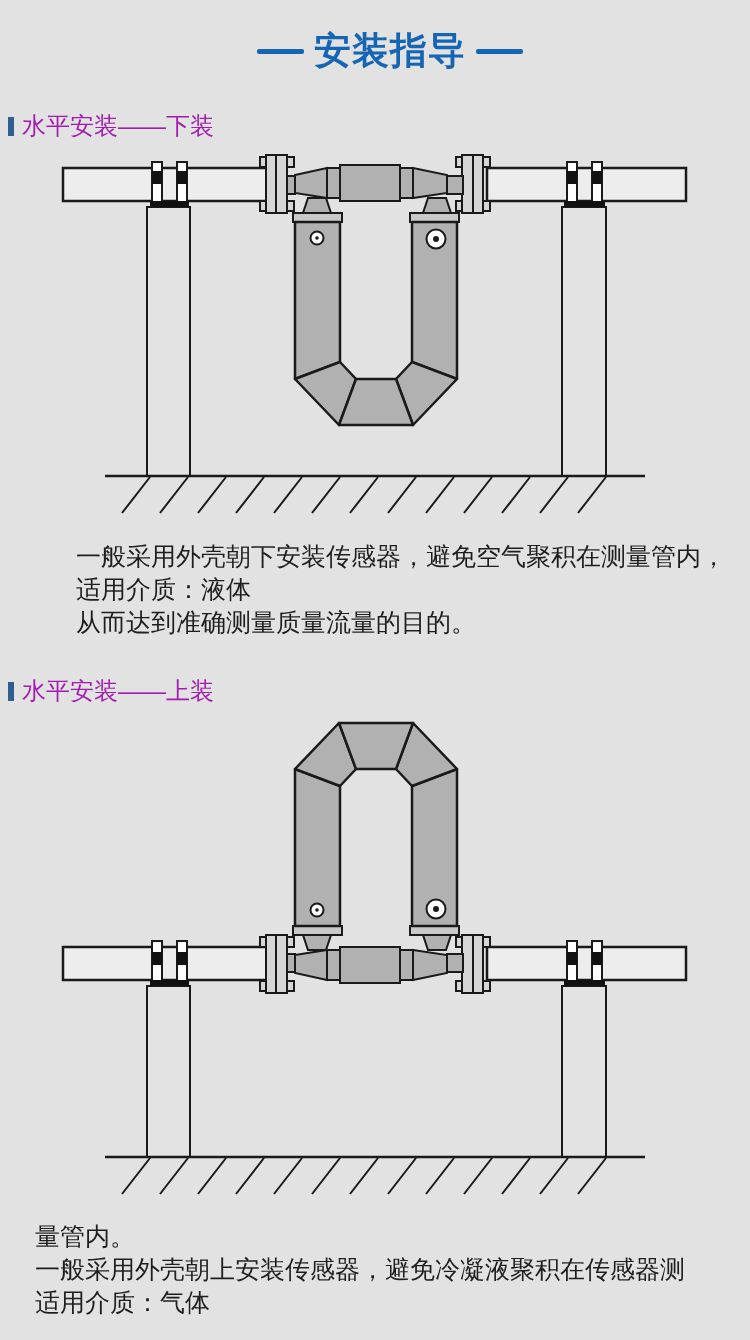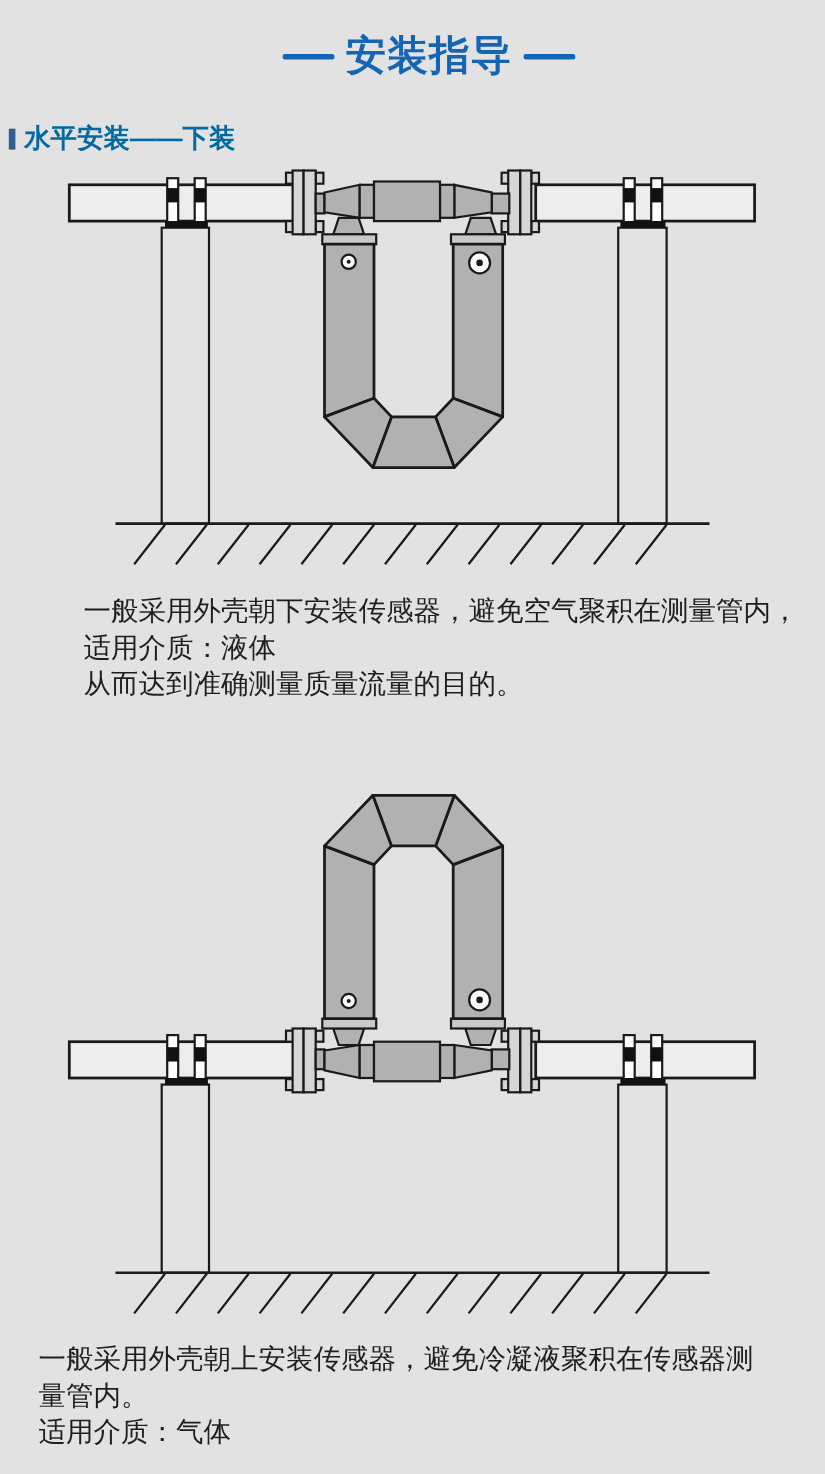--- a/index.html
+++ b/index.html
@@ -15,21 +15,21 @@
   }
   .title-row h1{
     margin:0; font-size:37px; font-weight:bold; color:#1565b5; letter-spacing:1px;
   }
   .title-dash{ width:47px; height:5px; background:#1565b5; border-radius:2px; }
   
   .sec-heading{
     position:absolute; left:8px; display:flex; align-items:center; gap:8px;
   }
   .sec-heading .bar{ width:6px; height:19px; background:#2e5f90; }
-  .sec-heading .txt{ font-size:24px; font-weight:bold; color:#0369a1; }
+  .sec-heading .txt{ font-size:24px; font-weight:normal; color:#a21caf; }
   #heading1{ top:110px; }
   #heading2{ top:675px; }
   
   .para{ position:absolute; left:35px; width:690px; color:#1e1e1e;
          font-size:25px; line-height:33px; }
   #para1{ top:540px;margin-left:41px; }
   #para2{ top:1220px; }
   
   .diagram{ position:absolute; left:0; }
   #svg1{ top:150px; }
@@ -133,20 +133,24 @@
       <circle class="dot" cx="436" cy="239" r="3"></circle>
     </g>
   </svg>
 
   <div class="para" id="para1">
     <div>一般采用外壳朝下安装传感器，避免空气聚积在测量管内，</div>
     <div>适用介质：液体</div>
     <div>从而达到准确测量质量流量的目的。</div>
   </div>
 
+  <div class="sec-heading" id="heading2">
+    <span class="bar"></span>
+    <span class="txt">水平安装——上装</span>
+  </div>
 
   <svg id="svg2" class="diagram" width="750" height="500" viewBox="0 700 750 500">
 
     <rect class="pillar" x="147" y="986" width="43" height="171"></rect>
     <rect class="pillar" x="562" y="986" width="44" height="171"></rect>
 
     <line class="gline" x1="105" y1="1157" x2="645" y2="1157"></line>
     <path class="hatch" d="M150,1158 L122,1194 M188,1158 L160,1194 M226,1158 L198,1194 M264,1158 L236,1194 M302,1158 L274,1194 M340,1158 L312,1194 M378,1158 L350,1194 M416,1158 L388,1194 M454,1158 L426,1194 M492,1158 L464,1194 M530,1158 L502,1194 M568,1158 L540,1194 M606,1158 L578,1194"></path>
 
     <rect class="pipe" x="63" y="947" width="204" height="33"></rect>
@@ -205,18 +209,18 @@
       <polygon class="facet" points="457,769 412,786 396,769 413,723"></polygon>
       <polygon class="facet" points="356,769 396,769 413,723 339,723"></polygon>
       <circle class="port" cx="317" cy="910" r="6.5"></circle>
       <circle class="dot" cx="317" cy="910" r="1.8"></circle>
       <circle class="port" cx="436" cy="909" r="9.5"></circle>
       <circle class="dot" cx="436" cy="909" r="3"></circle>
     </g>
   </svg>
 
   <div class="para" id="para2">
+    <div>量管内。</div>
     <div>一般采用外壳朝上安装传感器，避免冷凝液聚积在传感器测</div>
-    <div>量管内。</div>
     <div>适用介质：气体</div>
   </div>
 
 </div>
 
 </body></html>

